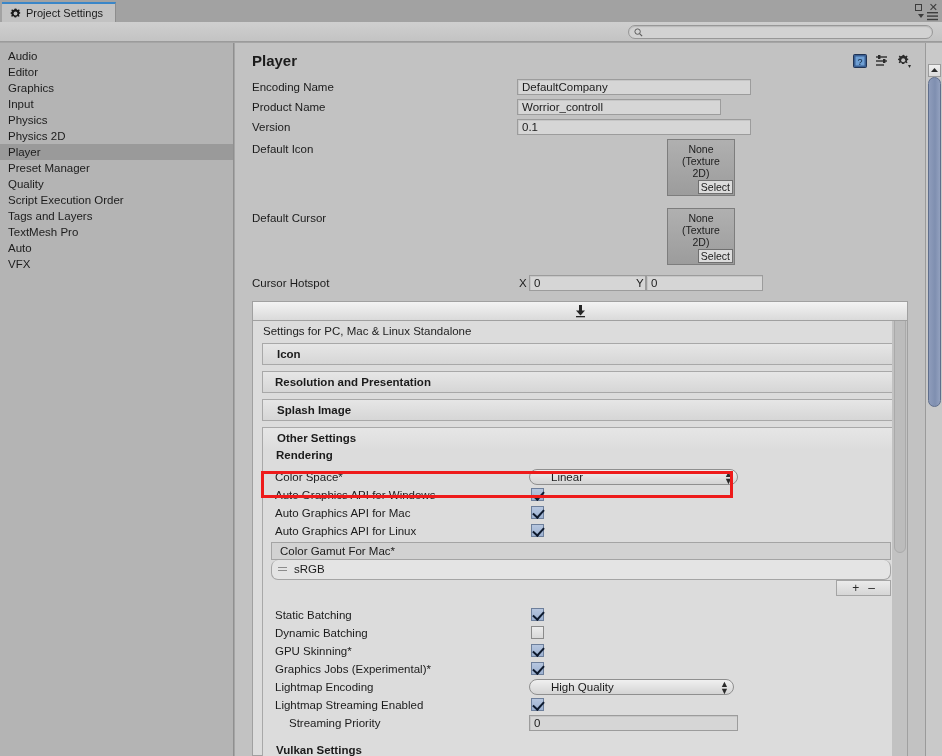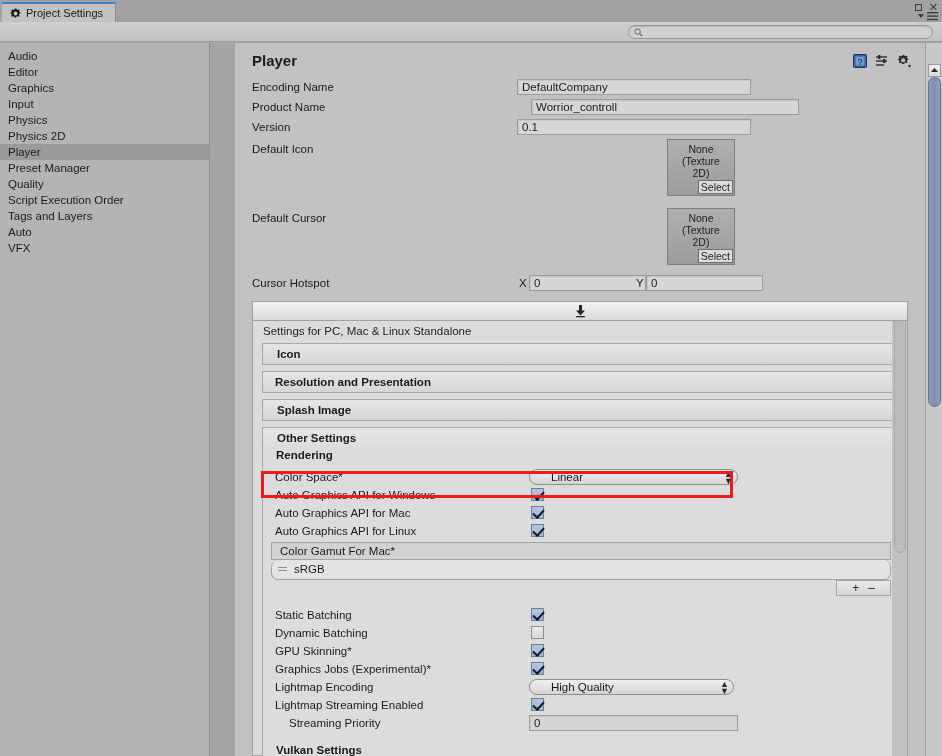--- a/index.html
+++ b/index.html
@@ -57,21 +57,21 @@
     position: absolute; left: 628px; top: 3px; width: 305px; height: 14px;
     background: #d2d2d2; border: 1px solid #979797; border-radius: 7px;
     box-shadow: inset 0 1px 1px rgba(0,0,0,0.12);
   }
   .search-ico {
     position: absolute; left: 5px; top: 2px; width: 9px; height: 9px;
   }
 
   
   .sidebar {
-    position: absolute; left: 0; top: 43px; width: 210px; height: 713px;
+    position: absolute; left: 0; top: 43px; width: 234px; height: 713px;
     background: #b4b4b4;
     border-right: 1px solid #8f8f8f;
     padding-top: 5px;
   }
   .side-item {
     height: 16px; line-height: 16px; padding-left: 8px;
     font-size: 11.5px; color: #1c1c1c; white-space: nowrap;
   }
   .side-item.selected { background: #9a9a9a; }
 
@@ -286,20 +286,21 @@
     <div class="side-item"><span>Editor</span></div>
     <div class="side-item"><span>Graphics</span></div>
     <div class="side-item"><span>Input</span></div>
     <div class="side-item"><span>Physics</span></div>
     <div class="side-item"><span>Physics 2D</span></div>
     <div class="side-item selected"><span>Player</span></div>
     <div class="side-item"><span>Preset Manager</span></div>
     <div class="side-item"><span>Quality</span></div>
     <div class="side-item"><span>Script Execution Order</span></div>
     <div class="side-item"><span>Tags and Layers</span></div>
+    <div class="side-item"><span>TextMesh Pro</span></div>
     <div class="side-item"><span>Auto</span></div>
     <div class="side-item"><span>VFX</span></div>
   </div>
 
   <div class="main">
 
     <div class="panel-title">Player</div>
 
     <div class="hdr-icons">
       <svg width="14" height="14" viewBox="0 0 14 14">
@@ -321,21 +322,21 @@
       </svg>
     </div>
 
     <div class="prop-row" style="left:17px; top:36px; width:656px;">
       <div class="prop-label">Encoding Name</div>
       <div class="txtfield" style="left:265px; width:234px;">DefaultCompany</div>
     </div>
 
     <div class="prop-row" style="left:17px; top:56px; width:656px;">
       <div class="prop-label">Product Name</div>
-      <div class="txtfield" style="left:279px; width:268px;">Worrior_controll</div>
+      <div class="txtfield" style="left:265px; width:204px;">Worrior_controll</div>
     </div>
 
     <div class="prop-row" style="left:17px; top:76px; width:656px;">
       <div class="prop-label">Version</div>
       <div class="txtfield" style="left:265px; width:234px;">0.1</div>
     </div>
 
     <div class="prop-row" style="left:17px; top:98px; width:656px;">
       <div class="prop-label">Default Icon</div>
     </div>

